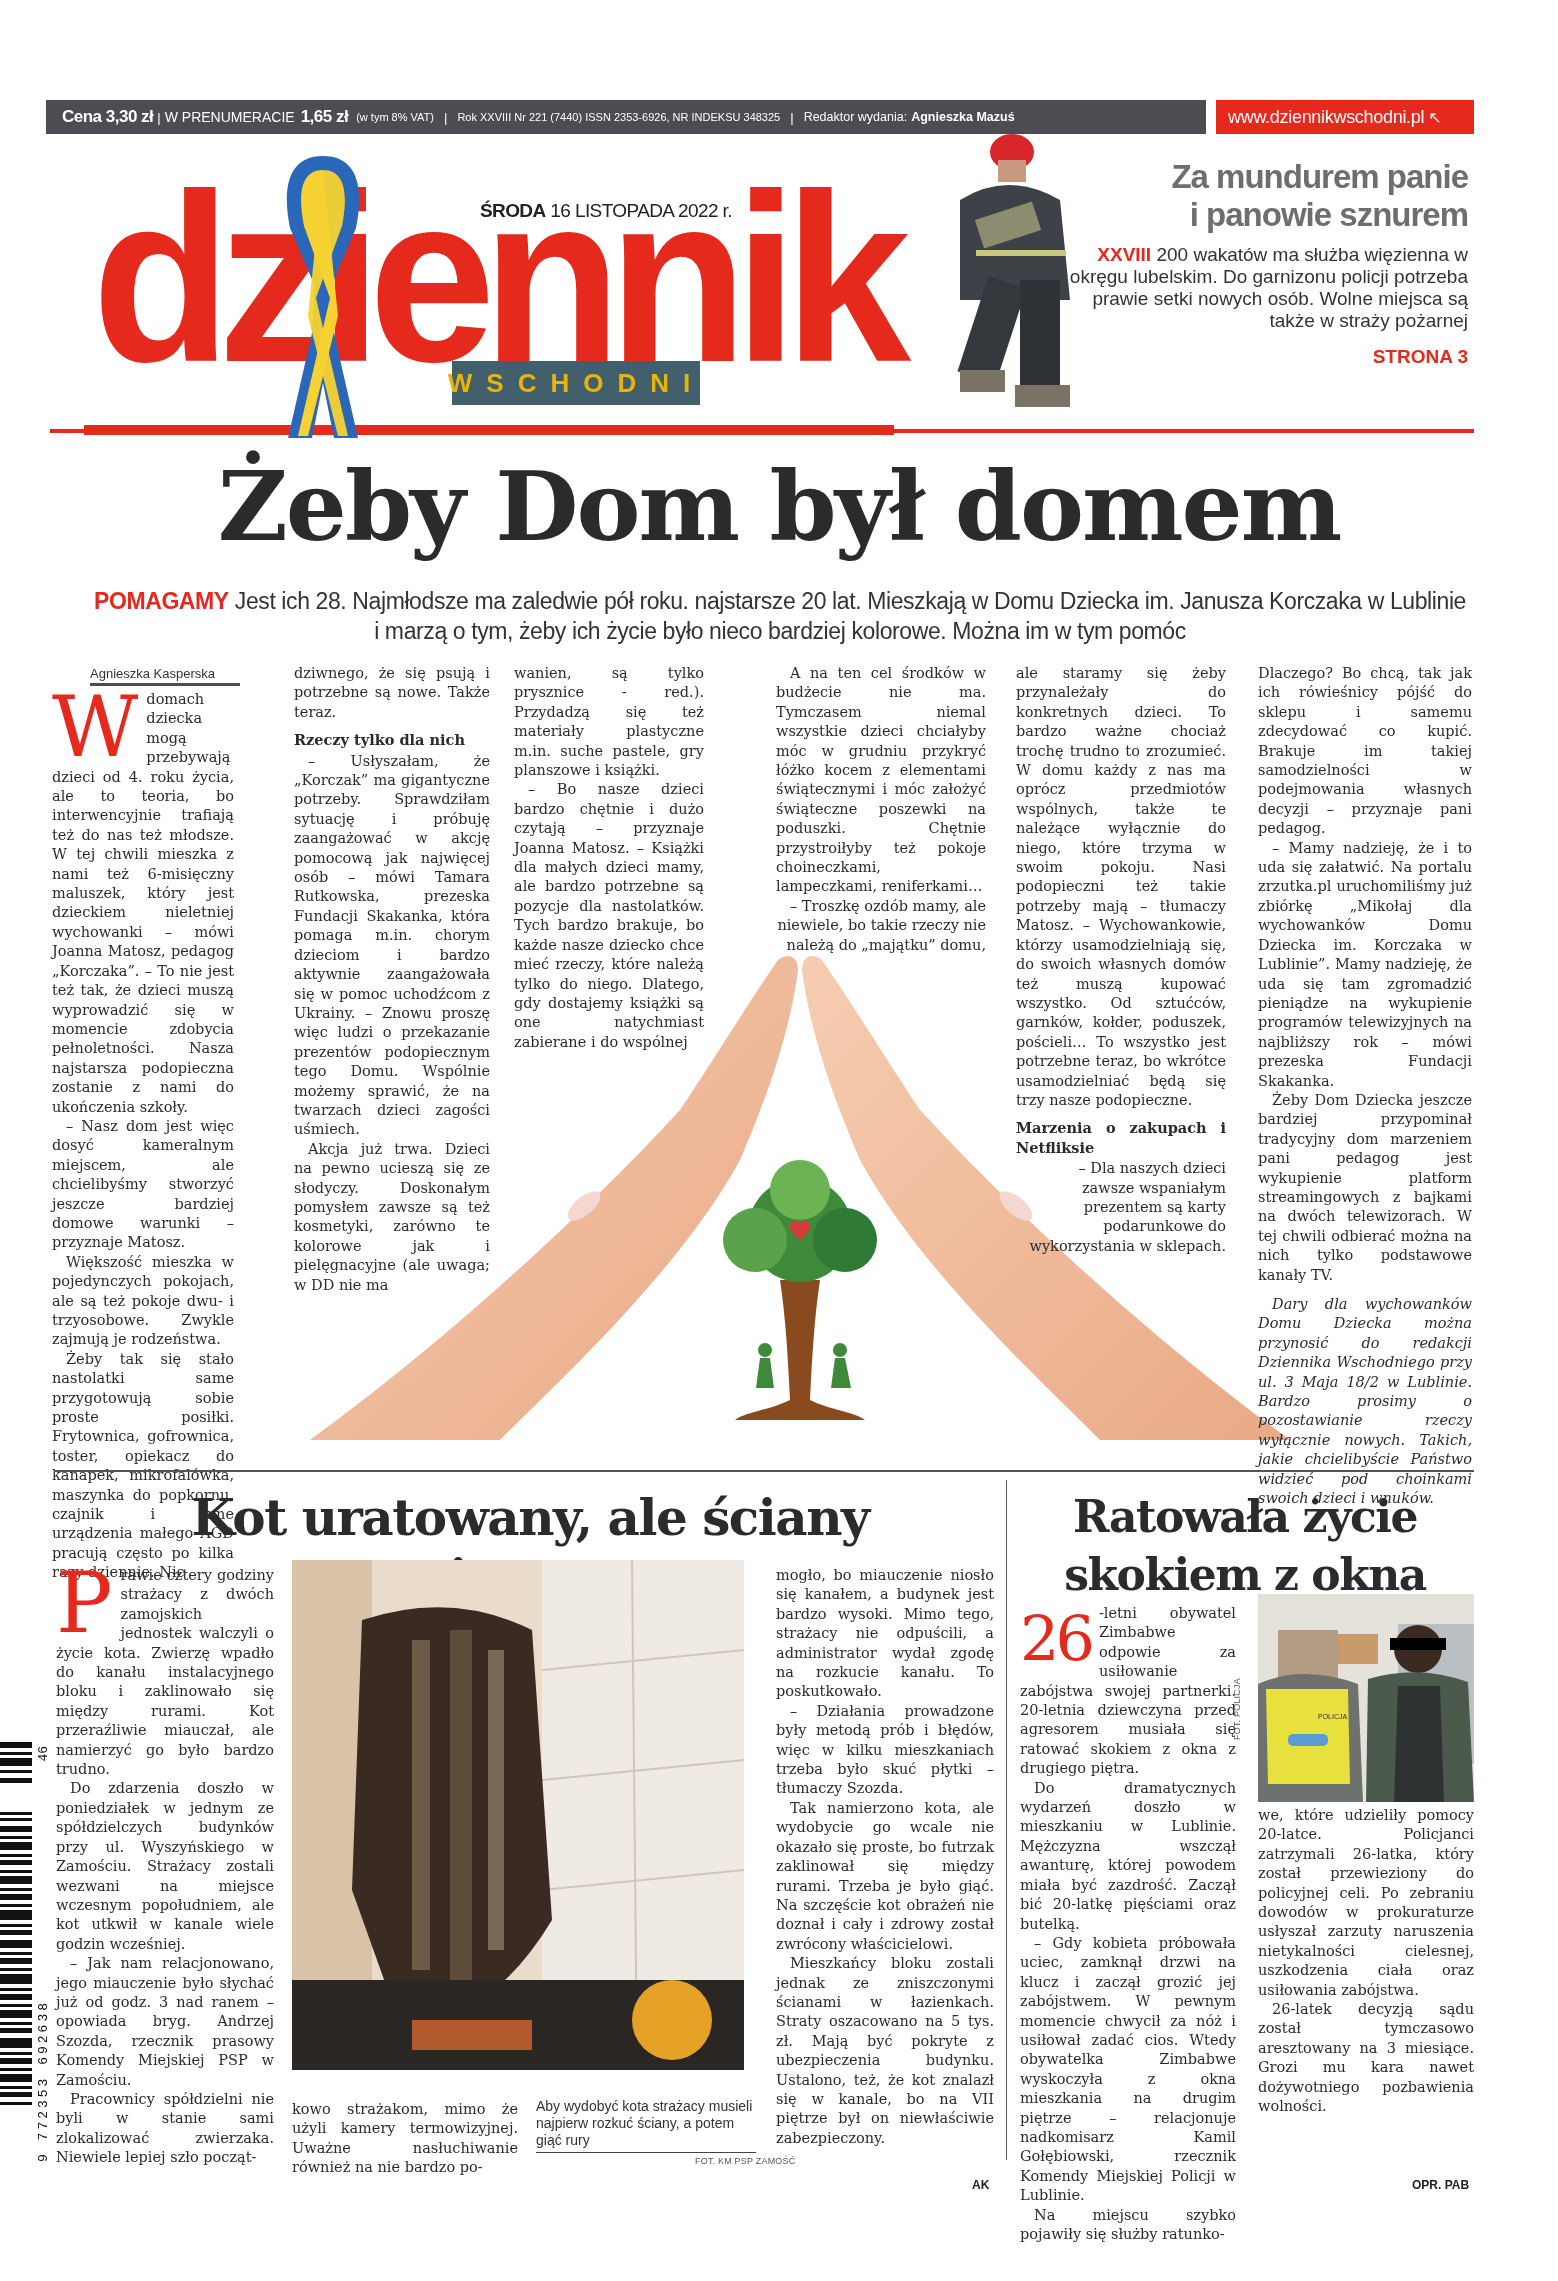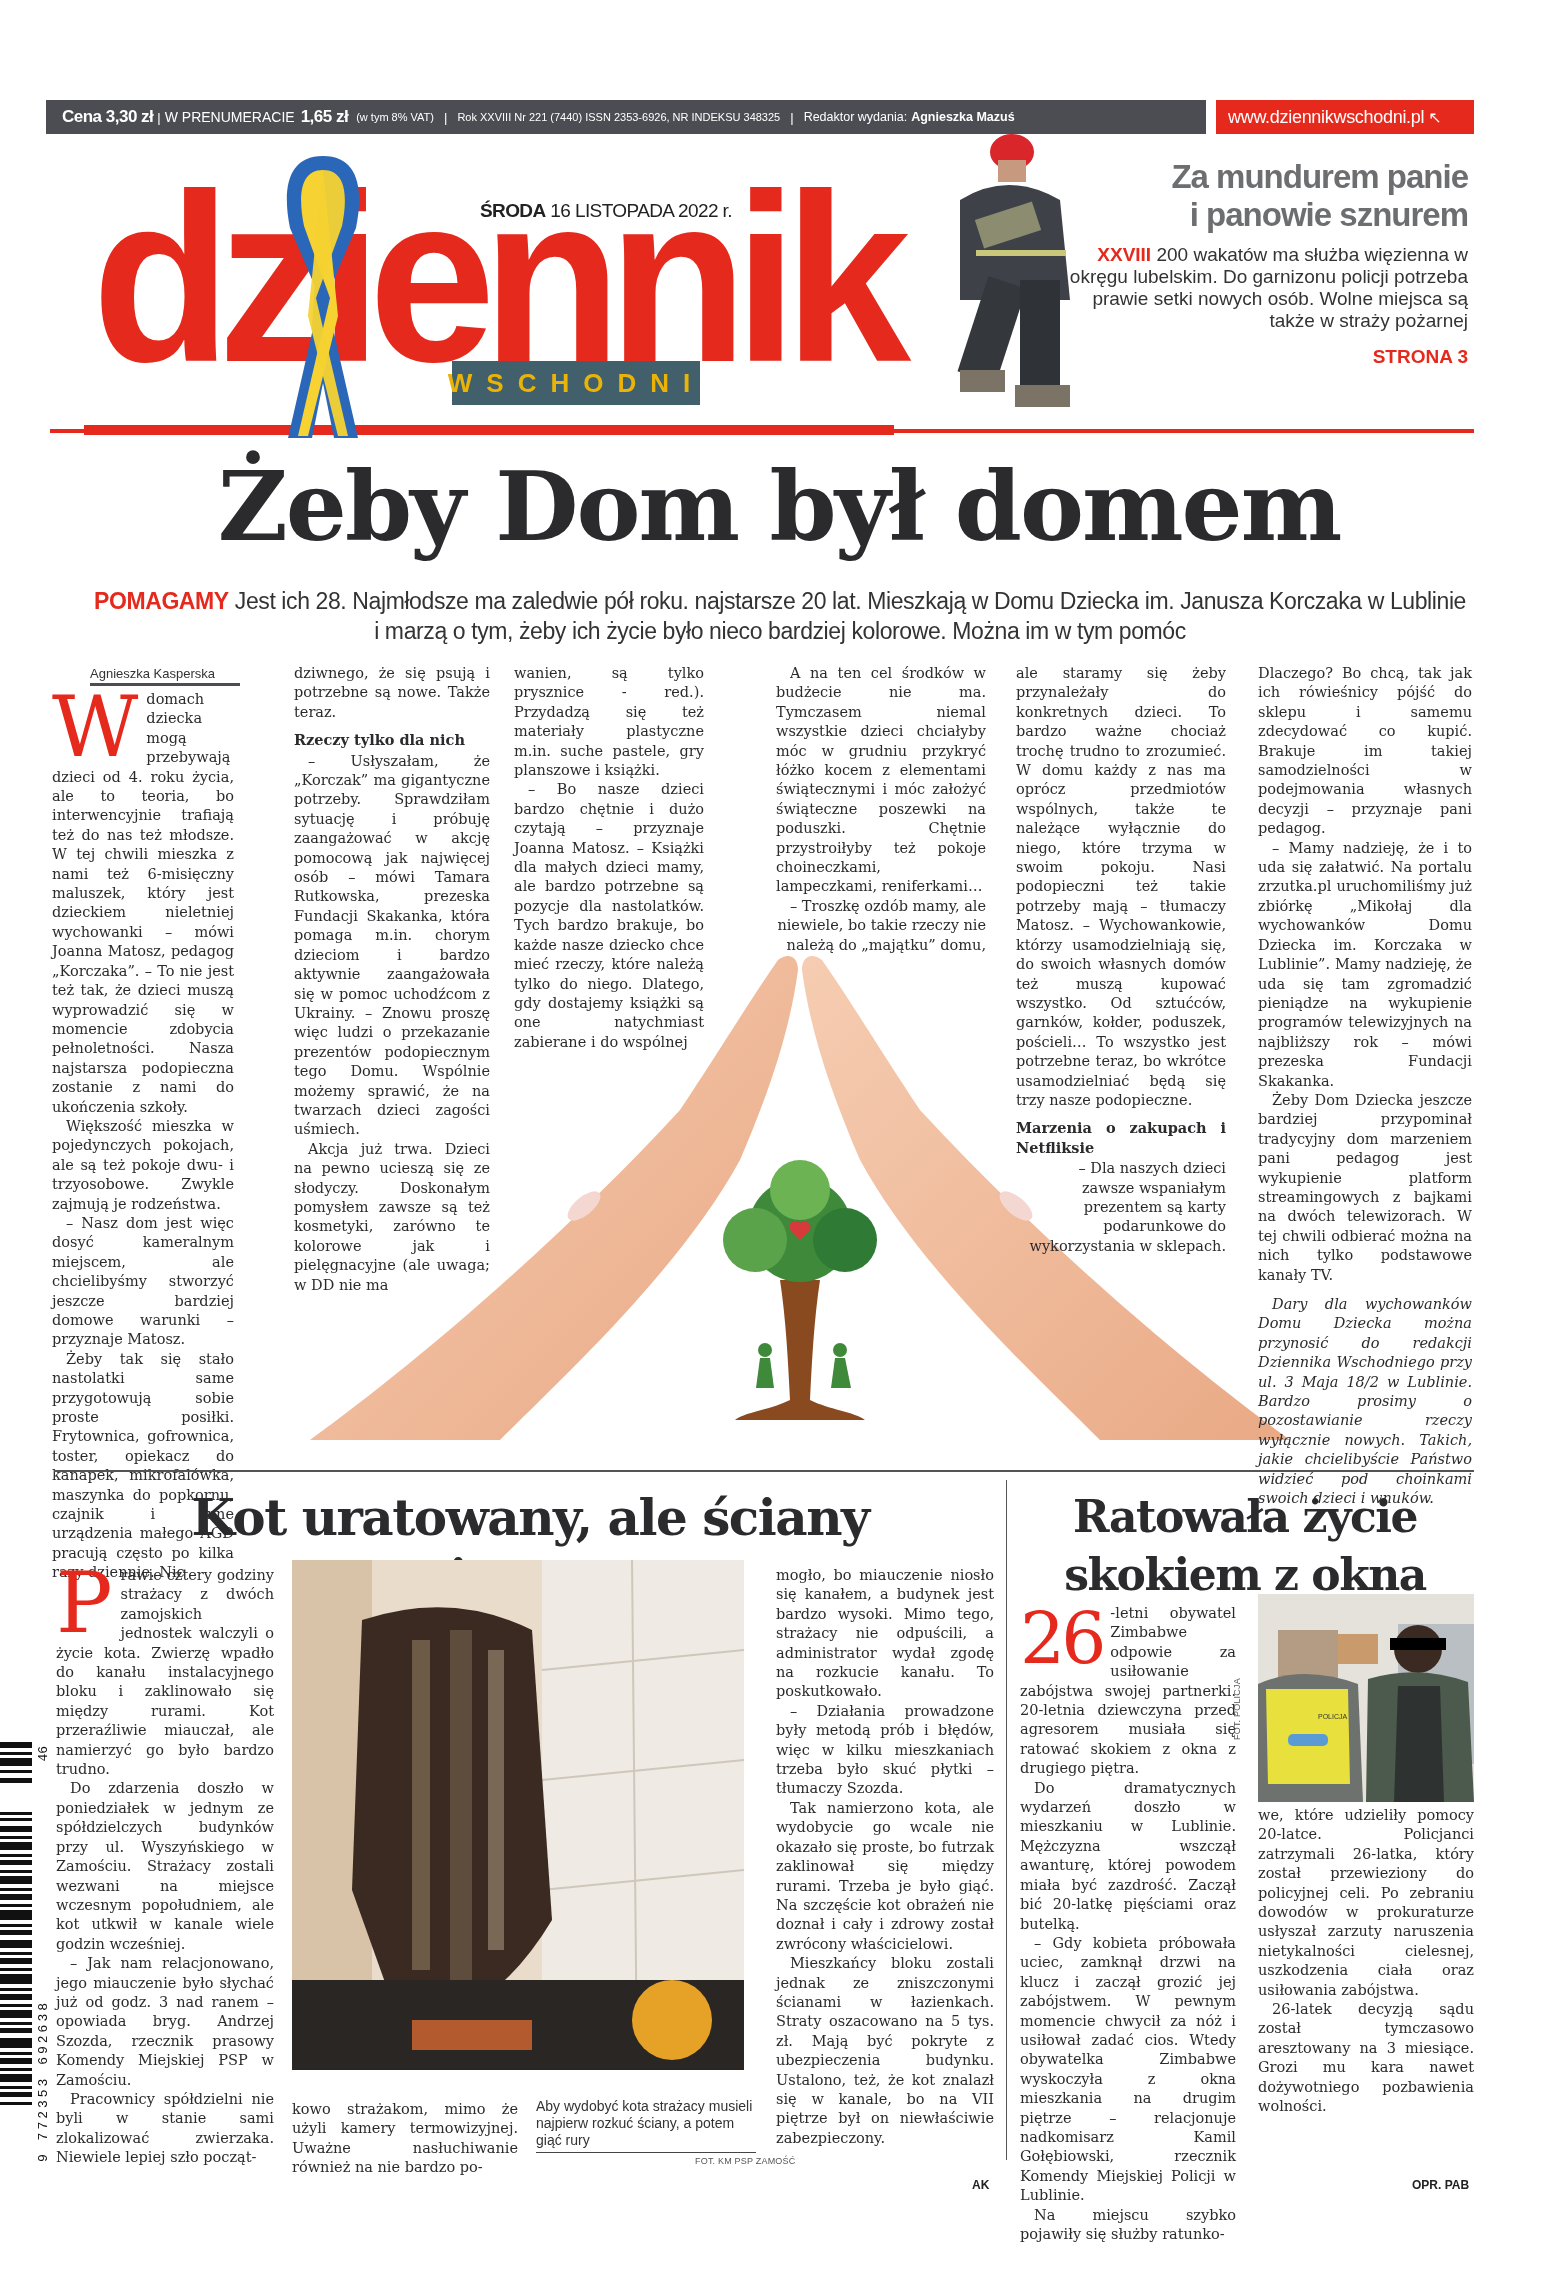--- a/index.html
+++ b/index.html
@@ -167,22 +167,22 @@
   <circle cx="465" cy="410" r="7" fill="#3f8a3a"></circle>
   <path d="M460 418 l10 0 l4 30 l-18 0 z" fill="#3f8a3a"></path>
   <circle cx="540" cy="410" r="7" fill="#3f8a3a"></circle>
   <path d="M535 418 l10 0 l6 30 l-20 0 z" fill="#3f8a3a"></path>
 </svg>
 
 <div class="col" style="left:52px; top:690px; width:182px;">
   <p class="noindent">
     <span class="dropcap">W</span><span>domach dziecka mogą przebywają dzieci od 4. roku życia, ale to teoria, bo interwencyjnie trafiają też do nas też młodsze. W tej chwili mieszka z nami też 6-misięczny maluszek, który jest dzieckiem nieletniej wychowanki – mówi Joanna Matosz, pedagog „Korczaka”. – To nie jest też tak, że dzieci muszą wyprowadzić się w momencie zdobycia pełnoletności. Nasza najstarsza podopieczna zostanie z nami do ukończenia szkoły.</span>
   </p>
+  <p>– Nasz dom jest więc dosyć kameralnym miejscem, ale chcielibyśmy stworzyć jeszcze bardziej domowe warunki – przyznaje Matosz.</p>
   <p>Większość mieszka w pojedynczych pokojach, ale są też pokoje dwu- i trzyosobowe. Zwykle zajmują je rodzeństwa.</p>
-  <p>– Nasz dom jest więc dosyć kameralnym miejscem, ale chcielibyśmy stworzyć jeszcze bardziej domowe warunki – przyznaje Matosz.</p>
   <p>Żeby tak się stało nastolatki same przygotowują sobie proste posiłki. Frytownica, gofrownica, toster, opiekacz do kanapek, mikrofalówka, maszynka do popkornu, czajnik i inne urządzenia małego AGD pracują często po kilka razy dziennie. Nic</p>
 </div>
 
 <div class="col" style="left:294px; top:664px; width:196px;">
   <p class="noindent">dziwnego, że się psują i potrzebne są nowe. Także teraz.</p>
   <h4>Rzeczy tylko dla nich</h4>
   <p>– Usłyszałam, że „Korczak” ma gigantyczne potrzeby. Sprawdziłam sytuację i próbuję zaangażować w akcję pomocową jak najwięcej osób – mówi Tamara Rutkowska, prezeska Fundacji Skakanka, która pomaga m.in. chorym dzieciom i bardzo aktywnie zaangażowała się w pomoc uchodźcom z Ukrainy. – Znowu proszę więc ludzi o przekazanie prezentów podopiecznym tego Domu. Wspólnie możemy sprawić, że na twarzach dzieci zagości uśmiech.</p>
   <p>Akcja już trwa. Dzieci na pewno ucieszą się ze słodyczy. Doskonałym pomysłem zawsze są też kosmetyki, zarówno te kolorowe jak i pielęgnacyjne (ale uwaga; w DD nie ma</p>
 </div>
 
@@ -256,21 +256,21 @@
 </div>
 <div class="sig" style="left:972px; top:2178px;">AK</div>
 
 <h2 class="h2art" style="left:1020px; top:1488px; width:450px; font-size:44px; line-height:58px; text-align:center;">
   <span>Ratowała życie</span><br>
   <span>skokiem z okna</span>
 </h2>
 
 <div class="col" style="left:1020px; top:1604px; width:216px;">
   <p class="noindent">
-    <span class="dropcap" style="font-size:71px; line-height:66px; letter-spacing:-4px;">26</span><span>-letni obywatel Zimbabwe odpowie za usiłowanie zabójstwa swojej partnerki. 20-letnia dziewczyna przed agresorem musiała się ratować skokiem z okna z drugiego piętra.</span>
+    <span class="dropcap" style="font-size:62px; line-height:66px; letter-spacing:-4px;">26</span><span>-letni obywatel Zimbabwe odpowie za usiłowanie zabójstwa swojej partnerki. 20-letnia dziewczyna przed agresorem musiała się ratować skokiem z okna z drugiego piętra.</span>
   </p>
   <p>Do dramatycznych wydarzeń doszło w mieszkaniu w Lublinie. Mężczyzna wszczął awanturę, której powodem miała być zazdrość. Zaczął bić 20-latkę pięściami oraz butelką.</p>
   <p>– Gdy kobieta próbowała uciec, zamknął drzwi na klucz i zaczął grozić jej zabójstwem. W pewnym momencie chwycił za nóż i usiłował zadać cios. Wtedy obywatelka Zimbabwe wyskoczyła z okna mieszkania na drugim piętrze – relacjonuje nadkomisarz Kamil Gołębiowski, rzecznik Komendy Miejskiej Policji w Lublinie.</p>
   <p>Na miejscu szybko pojawiły się służby ratunko-</p>
 </div>
 
 <svg class="police-photo" viewBox="0 0 216 208" preserveAspectRatio="none">
   <rect width="216" height="208" fill="#e5e2dc"></rect>
   <rect x="140" y="30" width="76" height="140" fill="#b9bfc2"></rect>
   <rect x="80" y="40" width="40" height="30" fill="#c89a6c"></rect>

